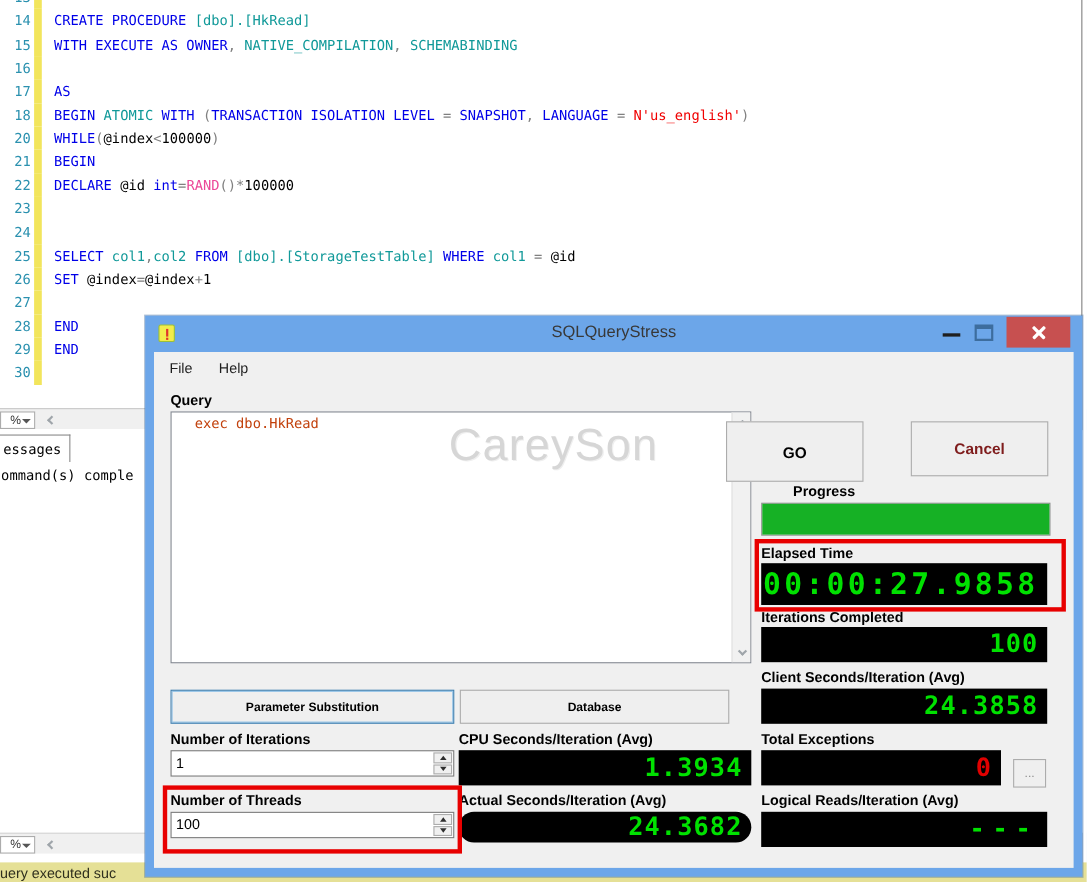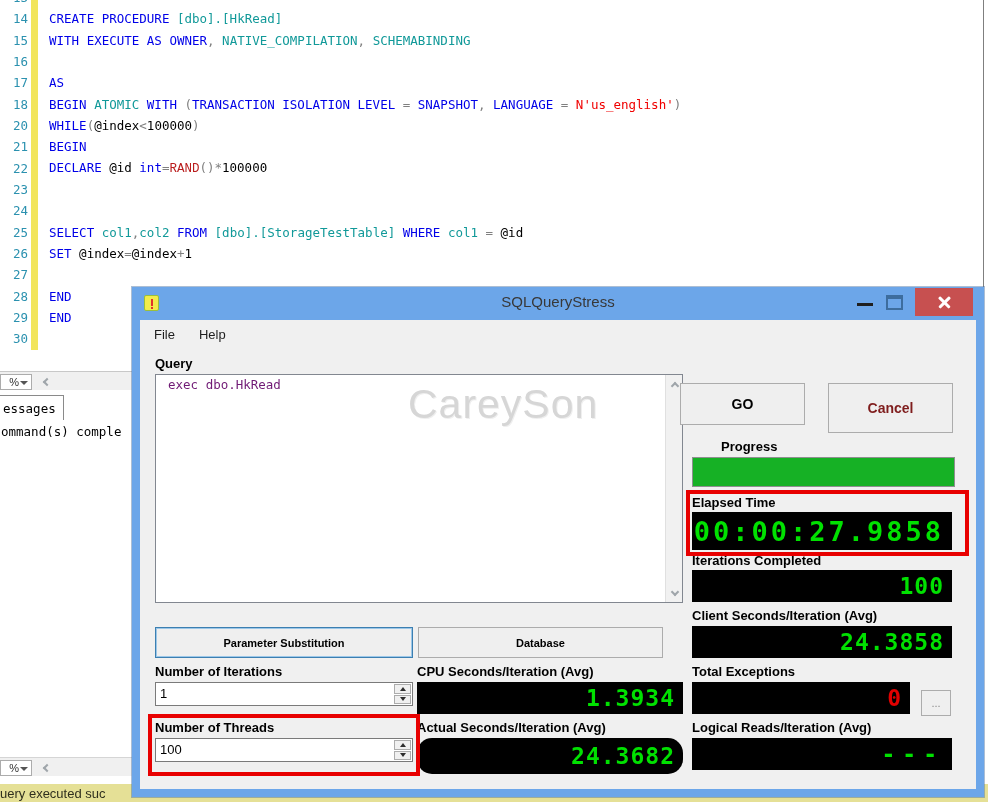--- a/index.html
+++ b/index.html
@@ -10,21 +10,21 @@
   .editor { position:absolute; left:0; top:0; width:988px; height:372px; background:#fff; overflow:hidden; }
   .code-lines { position:absolute; left:0; top:-13px; right:0; }
   .code-line { height:21.33px; display:flex; align-items:center; font:12.5px "DejaVu Sans Mono",monospace; }
   .ln { width:28px; text-align:right; color:#2B91AF; flex:none; }
   .chg { width:7px; align-self:stretch; background:#F2E55C; margin-left:3px; flex:none; }
   .src { padding-left:11px; white-space:pre; }
   .tok.kw  { color:#0000E8; }
   .tok.id  { color:#119999; }
   .tok.op  { color:#808080; }
   .tok.pl  { color:#000000; }
-  .tok.fn  { color:#b91c1c;font-family:Liberation Mono, monospace; }
+  .tok.fn  { color:#ec4899; }
   .tok.str { color:#F00000; }
 
   .vline { position:absolute; left:983px; top:0; width:1px; height:802px; background:#7F7F7F; z-index:1; }
 
   .hsb-row { position:absolute; left:0; width:983px; height:19px; background:#F0F0F0; border-top:1px solid #C8C8C8; z-index:2; }
   .hsb-row.r1 { top:371px; }
   .hsb-row.r2 { top:757px; border-top:1px solid #D5D5D5; }
   .zoom-combo { position:absolute; left:0; top:2px; width:32px; height:16px; background:#fff; border:1px solid #ACACAC; font-size:11px; color:#333; display:flex; align-items:center; justify-content:flex-end; padding-right:12px; }
   .combo-arrow { position:absolute; right:3px; top:6px; width:0; height:0; border-left:4px solid transparent; border-right:4px solid transparent; border-top:4px solid #555; }
   .chev { display:inline-block; width:6px; height:6px; border-right:2px solid #9FA5AA; border-bottom:2px solid #9FA5AA; }
@@ -53,21 +53,21 @@
   .xbar { position:absolute; left:22px; top:13px; width:15px; height:2.6px; background:#fff; border-radius:1px; }
   .xbar.a { transform:rotate(45deg); } .xbar.b { transform:rotate(-45deg); }
 
   .client { position:absolute; left:8px; top:33px; right:8px; bottom:8px; background:#F0F0F0; overflow:hidden; }
   .menubar { position:absolute; left:0; top:0; right:0; height:28px; display:flex; align-items:center; padding-left:14px; font-size:13px; color:#1E1E1E; }
   .menu-item { padding:3px 10px 3px 0; margin-right:14px; }
 
   .lbl { position:absolute; font-weight:bold; font-size:13px; color:#000; white-space:nowrap; z-index:4; }
 
   .querybox { position:absolute; left:15px; top:54px; width:528px; height:229px; background:#fff; border:1px solid #828790; }
-  .qtext { position:absolute; left:12px; top:2px; font:12.5px "DejaVu Sans Mono",monospace; color:#701a75; white-space:pre; }
+  .qtext { position:absolute; left:21px; top:2px; font:12.5px "DejaVu Sans Mono",monospace; color:#c2410c; white-space:pre; }
   .watermark { position:absolute; left:252px; top:6px; font-size:41px; color:#D6D6D6; text-shadow:1px 1px 0 #efefef; letter-spacing:1px; }
   .vscroll { position:absolute; right:0; top:0; bottom:0; width:17px; background:#F1F1F1; border-left:1px solid #E0E0E0; }
   .vs-btn { position:absolute; left:0; width:17px; height:17px; display:flex; align-items:center; justify-content:center; }
   .vs-btn.top { top:2px; } .vs-btn.bot { bottom:2px; }
 
   .btn { position:absolute; background:#EFEFEF; border:1px solid #ACACAC; display:flex; align-items:center; justify-content:center; font-size:11px; color:#000; }
   .btn.big { font-size:14px; font-weight:bold; }
   .btn.disabled { color:#7f1d1d; }
   .btn.bold { font-weight:bold; }
   .btn.focus { border:1px solid #3C7FB1; box-shadow:inset 0 0 0 1px #9CC7E8; }
@@ -242,21 +242,21 @@
         <div class="vscroll">
           <div class="vs-btn top">
               <span class="chev up"></span>
             </div>
           <div class="vs-btn bot">
               <span class="chev down"></span>
             </div>
         </div>
       </div>
 
-      <div class="btn big" style="left:540px; top:63px; width:125px; height:42px;">GO</div>
+      <div class="btn big" style="left:520px; top:63px; width:125px; height:55px;">GO</div>
       <div class="btn big disabled" style="left:688px; top:63px; width:125px; height:50px;">Cancel</div>
 
       <div class="lbl" style="left:552px; top:119px;padding-left:29px;">Progress</div>
       <div class="pbar">
           <div class="pfill" style="width: 100%;"></div>
         </div>
 
       <div class="red-box" style="left:546px; top:170px; width:283px; height:66px;"></div>
       <div class="lbl" style="left:552px; top:175px;">Elapsed Time</div>
       <div class="led big" style="left:552px; top:192px; width:260px; height:38px;">00:00:27.9858</div>
@@ -300,21 +300,21 @@
           <span class="sb">
               <span class="tri-up"></span>
             </span>
           <span class="sb">
               <span class="tri-dn"></span>
             </span>
         </span>
       </div>
 
       <div class="lbl" style="left:277px; top:400px;">Actual Seconds/Iteration (Avg)</div>
-      <div class="led med" style="left:277px; top:418px; width:266px; height:36px;border-radius:15px;">24.3682</div>
+      <div class="led med" style="left:277px; top:418px; width:266px; height:28px;border-radius:15px;">24.3682</div>
 
       <div class="lbl" style="left:552px; top:400px;">Logical Reads/Iteration (Avg)</div>
       <div class="led med" style="left:552px; top:418px; width:260px; height:32px;">
           <span class="dashes">---</span>
         </div>
     </div>
   </div>
 </div>
 
 </body></html>

